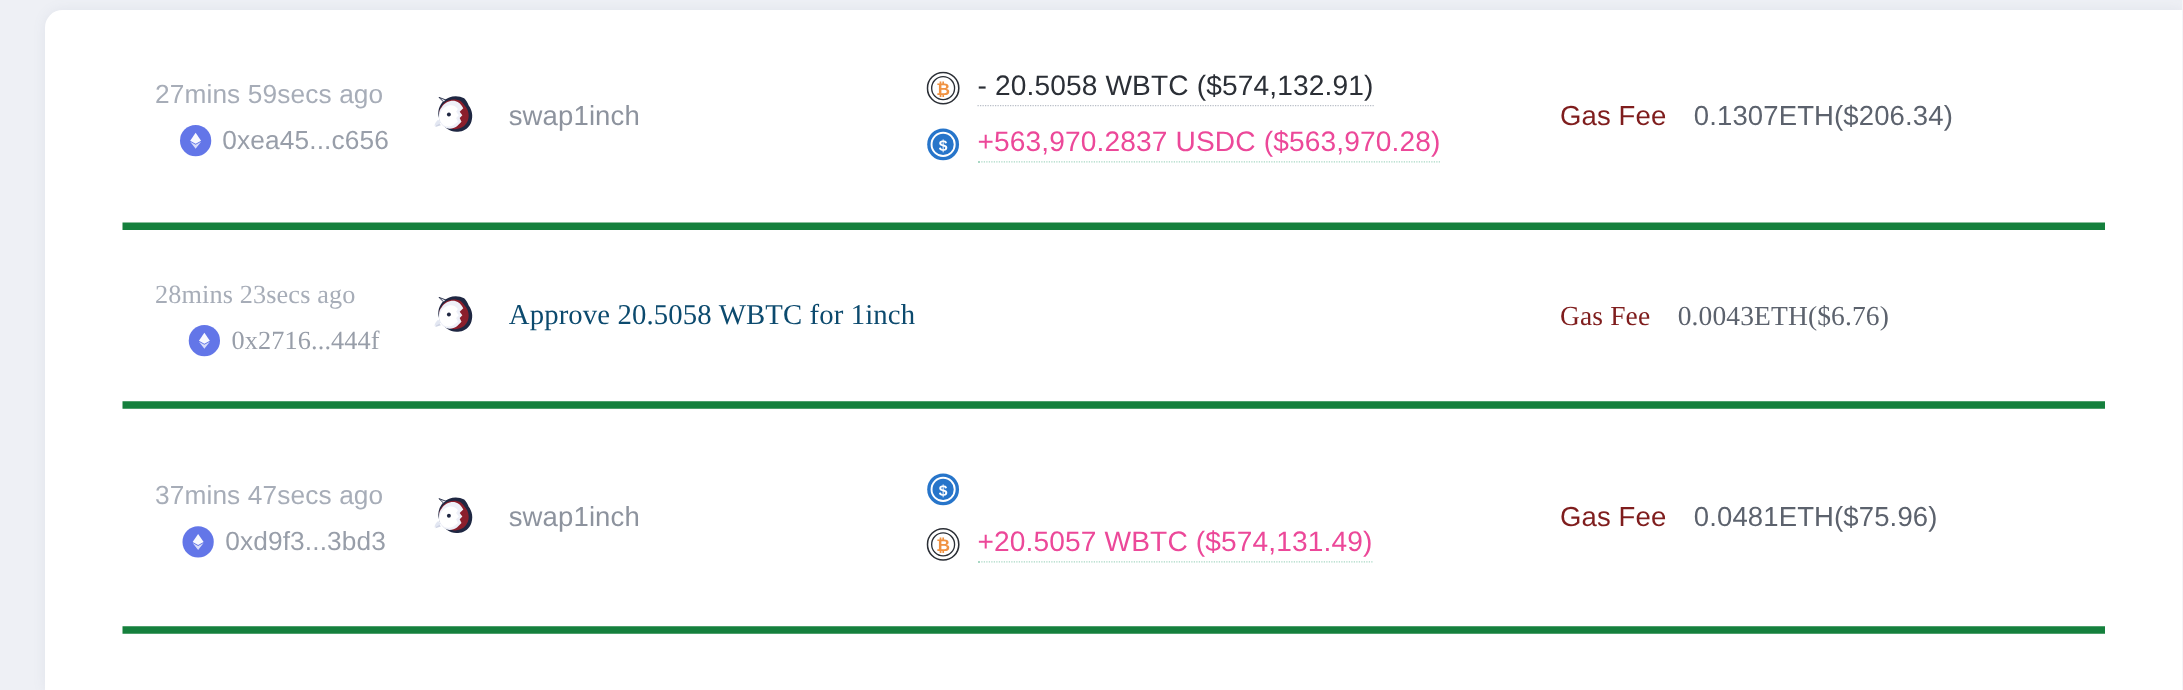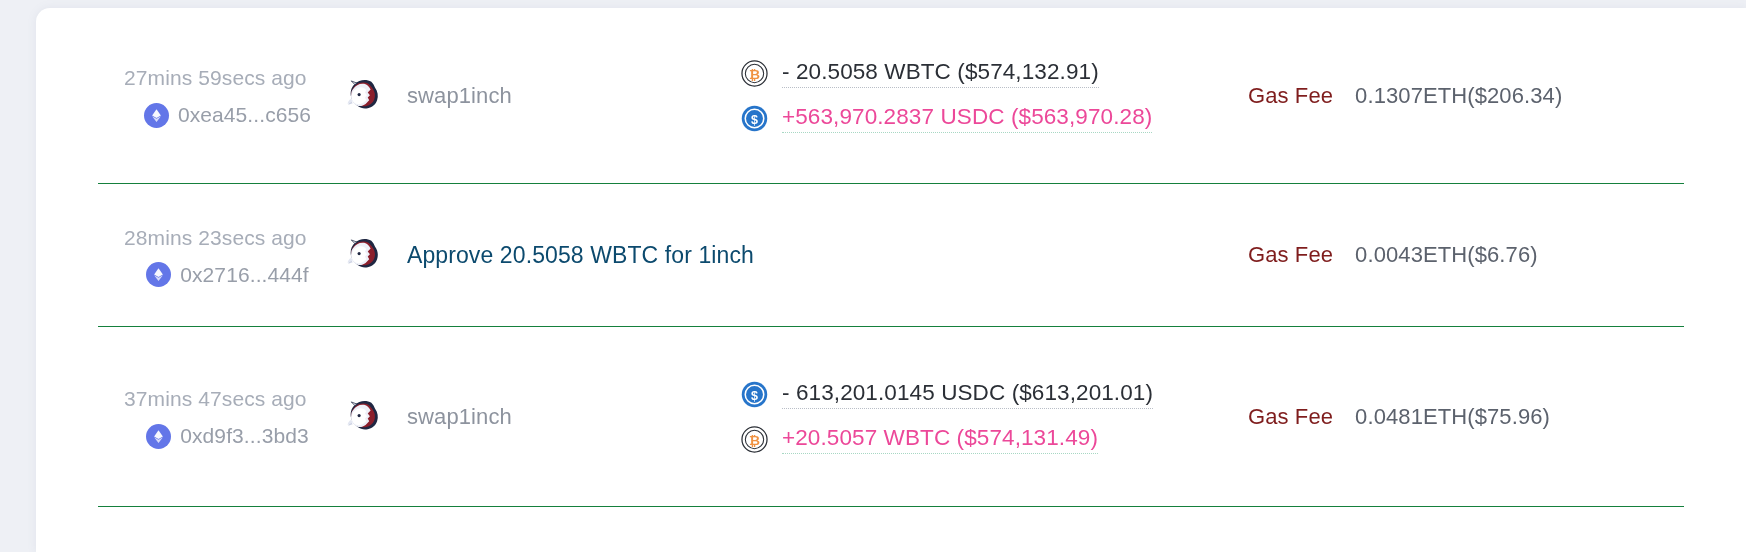--- a/index.html
+++ b/index.html
@@ -30,25 +30,25 @@
     box-shadow: 0 0 10px rgba(120,130,160,0.10);
     overflow: hidden;
   }
   .tx-row {
     position: relative;
     display: flex;
     align-items: center;
     height: 167px;
     box-sizing: border-box;
     padding: 0 0 0 0;
-    border-bottom: 1px solid #15803d;
+    border-bottom: 6px solid #15803d;
     margin: 0 62px 0 62px;
   }
   .tx-row.r1 { height: 176px; }
-  .tx-row.r2 { height: 143px; }
+  .tx-row.r2 { height: 143px; font-family: Liberation Serif, serif; }
   .tx-row.r3 { height: 180px; }
 
   
   .col-age {
     width: 233px;
     flex: 0 0 233px;
     padding-left: 26px;
     box-sizing: border-box;
   }
   .age-text {
@@ -328,21 +328,20 @@
 
       <div class="col-transfers">
         <div class="transfer">
           <span class="token-ico">
             <svg width="27" height="27" viewBox="0 0 28 28" aria-hidden="true">
               <circle cx="14" cy="14" r="13.2" fill="#2775ca"></circle>
               <circle cx="14" cy="14" r="9.6" fill="none" stroke="#ffffff" stroke-width="1.6"></circle>
               <text x="14" y="19.4" text-anchor="middle" font-family="'Liberation Sans', sans-serif" font-size="13" font-weight="bold" fill="#ffffff">$</text>
             </svg>
           </span>
-          <span class="amount neg">- 613,201.0145 USDC ($613,201.01)</span>
         </div>
         <div class="transfer">
           <span class="token-ico">
             <svg width="27" height="27" viewBox="0 0 28 28" aria-hidden="true">
               <circle cx="14" cy="14" r="13" fill="#ffffff" stroke="#2b2f36" stroke-width="1.3"></circle>
               <circle cx="14" cy="14" r="9.5" fill="#ffffff" stroke="#2b2f36" stroke-width="1.1"></circle>
               <text x="14" y="19.5" text-anchor="middle" font-family="'Liberation Sans', sans-serif" font-size="14" font-weight="bold" fill="#f09242">₿</text>
             </svg>
           </span>
           <span class="amount pos">+20.5057 WBTC ($574,131.49)</span>

